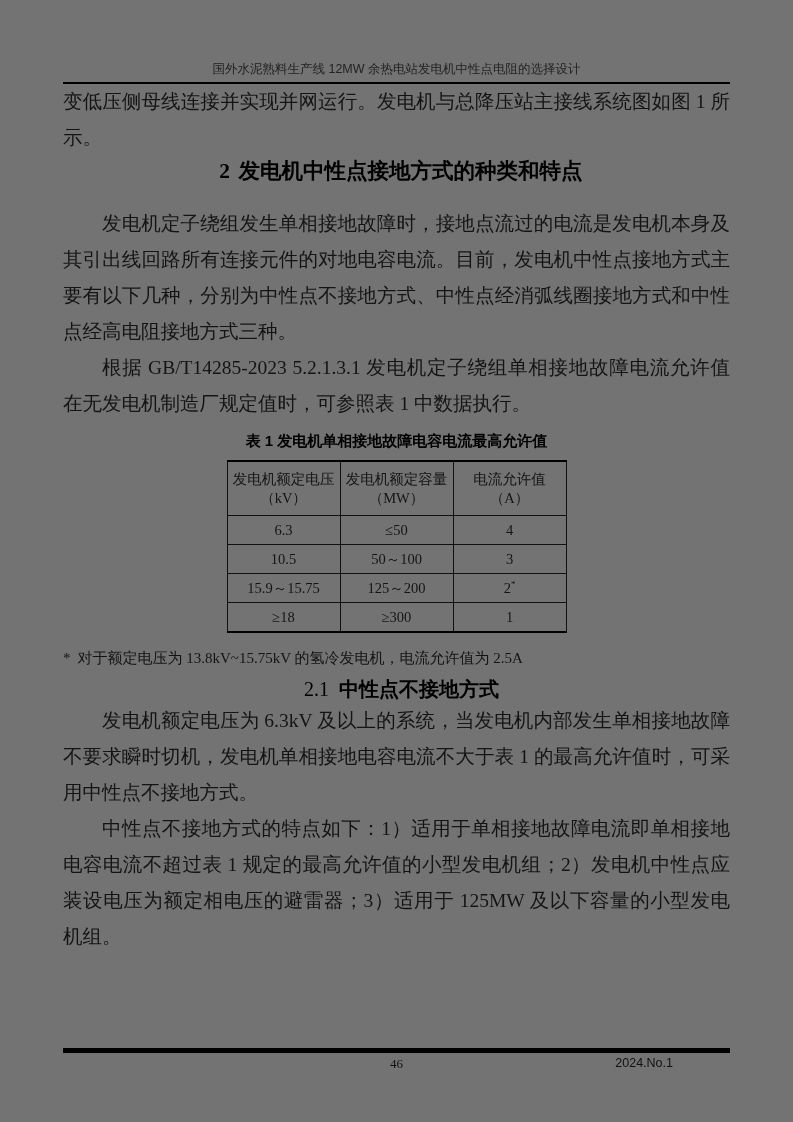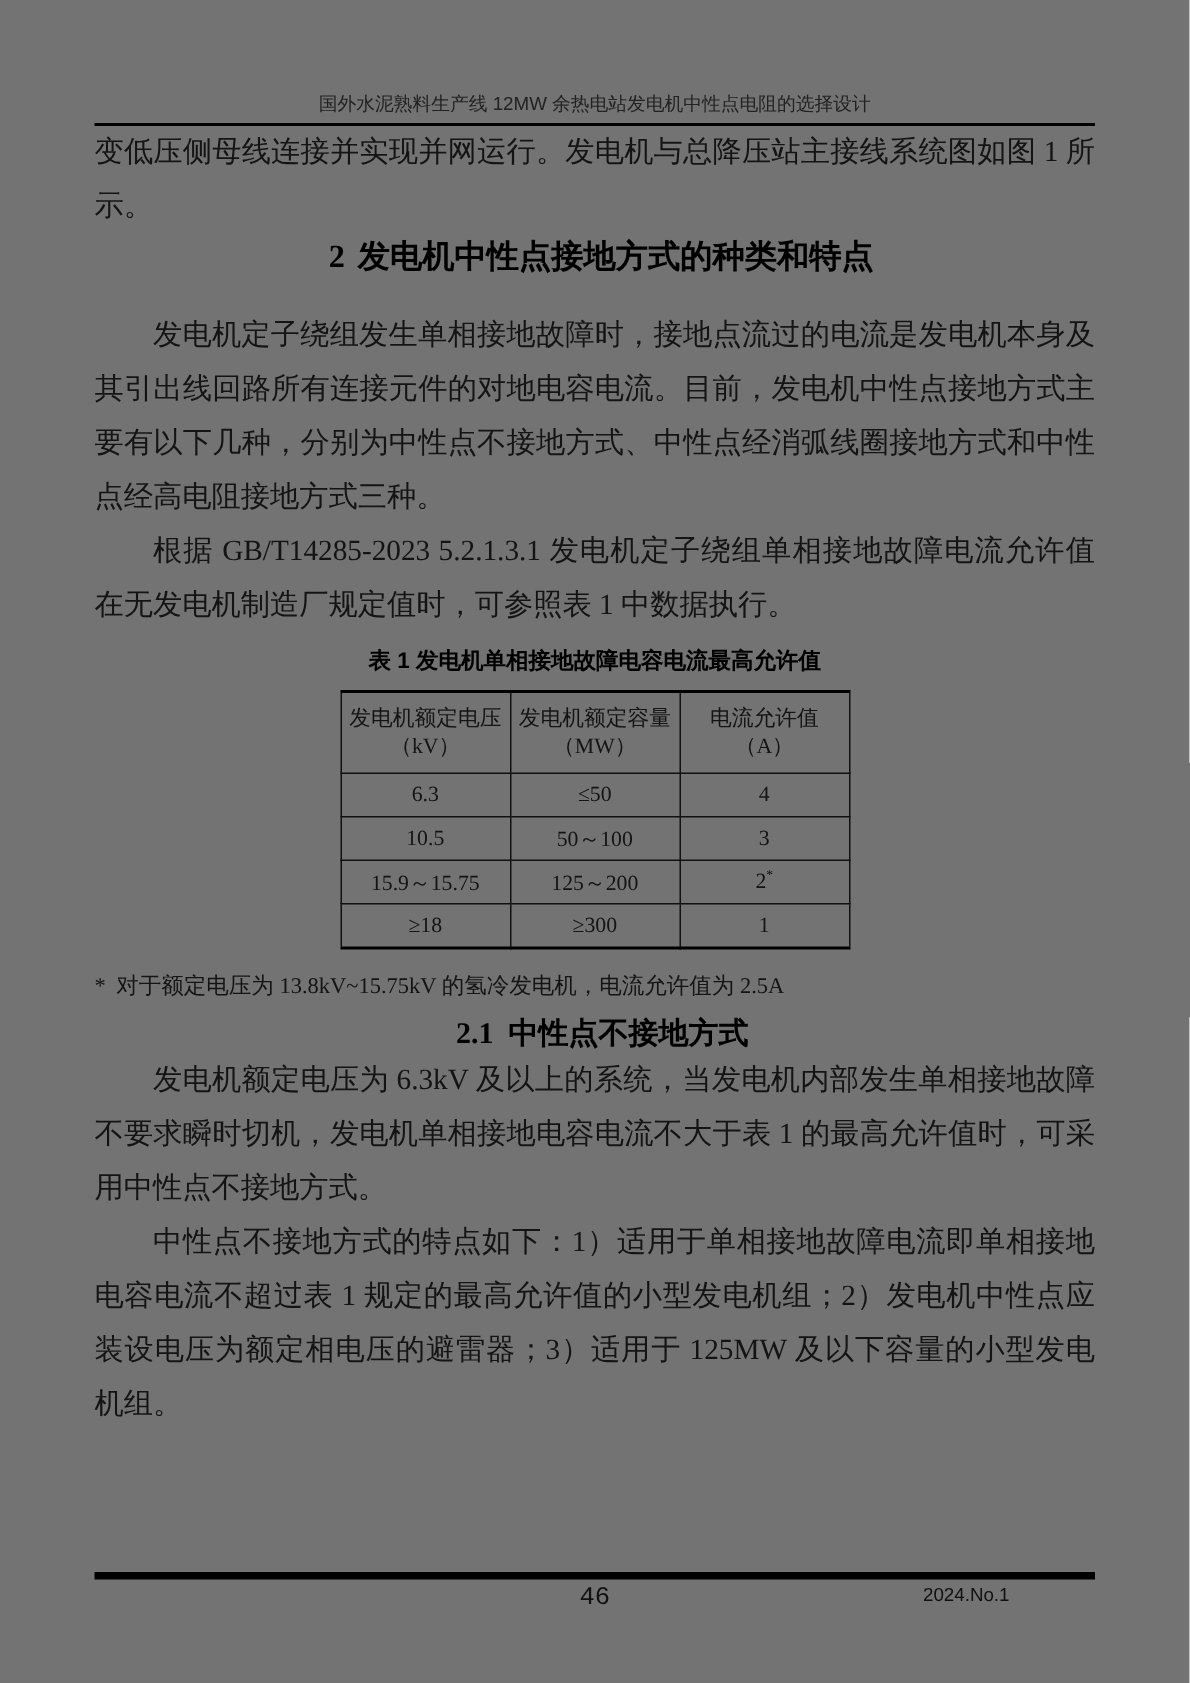--- a/index.html
+++ b/index.html
@@ -48,21 +48,21 @@
   .h-2 .num {
     display: inline-block;
     width: 28px;
     font-family: "Liberation Serif", serif;
     font-weight: bold;
   }
   .h-21 .num {
     display: inline-block;
     width: 45px;
     font-family: "Liberation Serif", serif;
-    font-weight: bold;
+    font-weight: normal;
   }
   .table-caption {
     margin-top: 8px;
     text-align: center;
     font-family: "Liberation Sans", sans-serif;
     font-weight: bold;
     font-size: 15px;
     line-height: 22px;
     color: #000000;
   }
@@ -99,22 +99,22 @@
     top: 1048px;
     height: 4.5px;
     background: #000000;
   }
   .footer-pagenum {
     position: absolute;
     top: 1056px;
     left: 0;
     right: 0;
     text-align: center;
-    font-family: Liberation Mono, monospace;
-    font-size: 17px;
+    font-family: Liberation Serif, serif;
+    font-size: 13px;
     color: #111111;
   }
   .footer-issue {
     position: absolute;
     top: 1056px;
     right: 120px;
     font-family: "Liberation Sans", sans-serif;
     font-size: 12.5px;
     color: #111111;
   }

